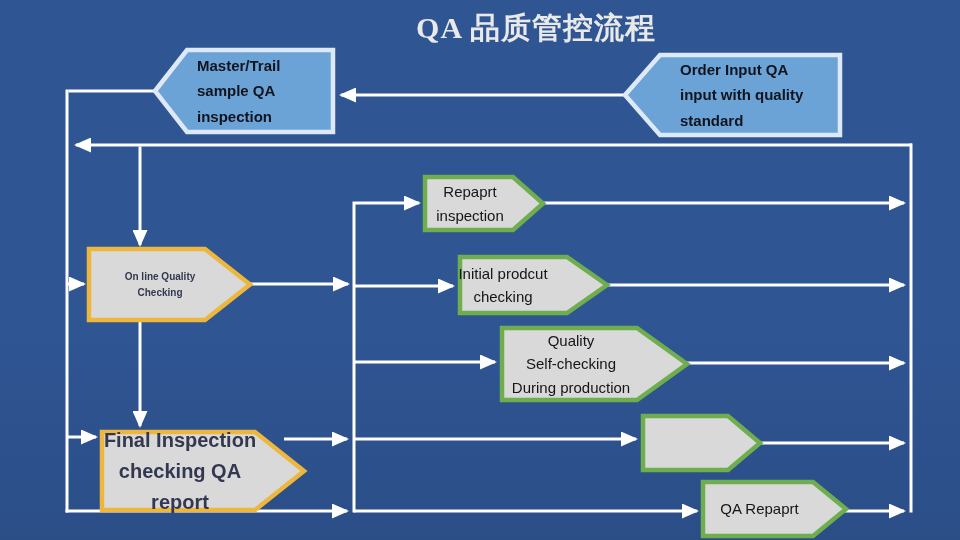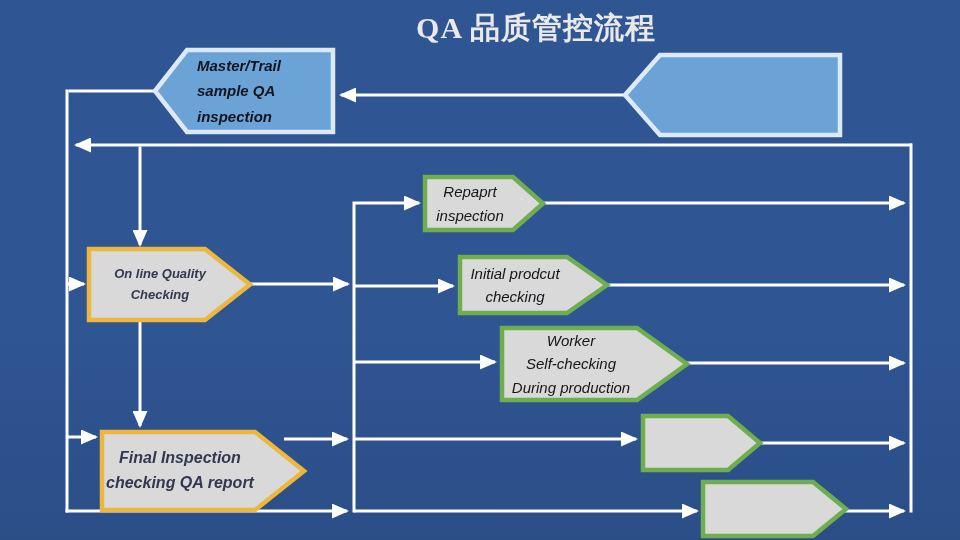--- a/index.html
+++ b/index.html
@@ -22,28 +22,27 @@
   svg.diagram{position:absolute;left:0;top:0;}
   .conn{stroke:var(--connector,#ffffff);stroke-width:3;fill:none;}
   .shape{stroke-width:4.5;}
   .shape.blue{fill:var(--blue-fill,#6ba3d6);stroke:var(--blue-border,#dde9f6);}
   .shape.gold{fill:var(--gray-fill,#d9d9d9);stroke:var(--gold-border,#edb73d);}
   .shape.green{fill:var(--gray-fill,#d9d9d9);stroke:var(--green-border,#6fae4e);}
   .node-label{
     position:absolute;display:flex;align-items:center;justify-content:center;
     white-space:pre-line;text-align:center;line-height:1.55;
     pointer-events:none;
-    font-style:italic;
   }
   .node-label.blue-text{
     color:var(--blue-text,#11141f);font-weight:bold;font-size:15px;
     justify-content:flex-start;text-align:left;line-height:1.7;
   }
   .node-label.gold-text{
-    color:var(--gray-text,#333850);font-weight:bold;font-size:13px;
+    color:var(--gray-text,#333850);font-weight:bold;font-size:10px;
   }
   .node-label.green-text{
     color:#15151a;font-weight:normal;font-size:15px;
   }
 </style>
 </head>
 <body>
 
 <div class="slide">
 
@@ -91,32 +90,36 @@
       <polygon class="shape gold" points="102,432 255,432 304,471 255,510 102,510"></polygon>
       <polygon class="shape green" points="643,416 728,416 760,443 728,470 643,470"></polygon>
       <polygon class="shape green" points="703,482 813,482 846,509 813,536 703,536"></polygon>
     </g>
   </svg>
 
   <div class="node-label blue-text" style="left:197px;top:50px;width:136px;height:82px;">Master/Trail
 sample QA
 inspection</div>
 
+  <div class="node-label blue-text" style="left:680px;top:55px;width:160px;height:80px;">Order Input QA
+input with quality
+standard</div>
 
   <div class="node-label gold-text" style="left:89px;top:249px;width:142px;height:71px;">On line Quality
 Checking</div>
 
   <div class="node-label green-text" style="left:425px;top:177px;width:90px;height:53px;">Repaprt
 inspection</div>
 
-  <div class="node-label green-text" style="left:460px;top:257px;width:110px;height:56px;">Initial prodcut
+  <div class="node-label green-text" style="left:448px;top:257px;width:110px;height:56px;">Initial prodcut
 checking</div>
 
-  <div class="node-label green-text" style="left:502px;top:328px;width:138px;height:72px;">Worker
+  <div class="node-label green-text" style="left:502px;top:328px;width:138px;height:72px;">Quality
 Self-checking
 During production</div>
 
-  <div class="node-label gold-text" style="left:102px;top:432px;width:156px;height:78px;font-size:16px;">Final Inspection
+  <div class="node-label gold-text" style="left:102px;top:432px;width:156px;height:78px;font-size:20px;">Final Inspection
 checking QA report</div>
 
 
+  <div class="node-label green-text" style="left:703px;top:482px;width:113px;height:54px;">QA Repaprt</div>
 
 </div>
 
 </body></html>

